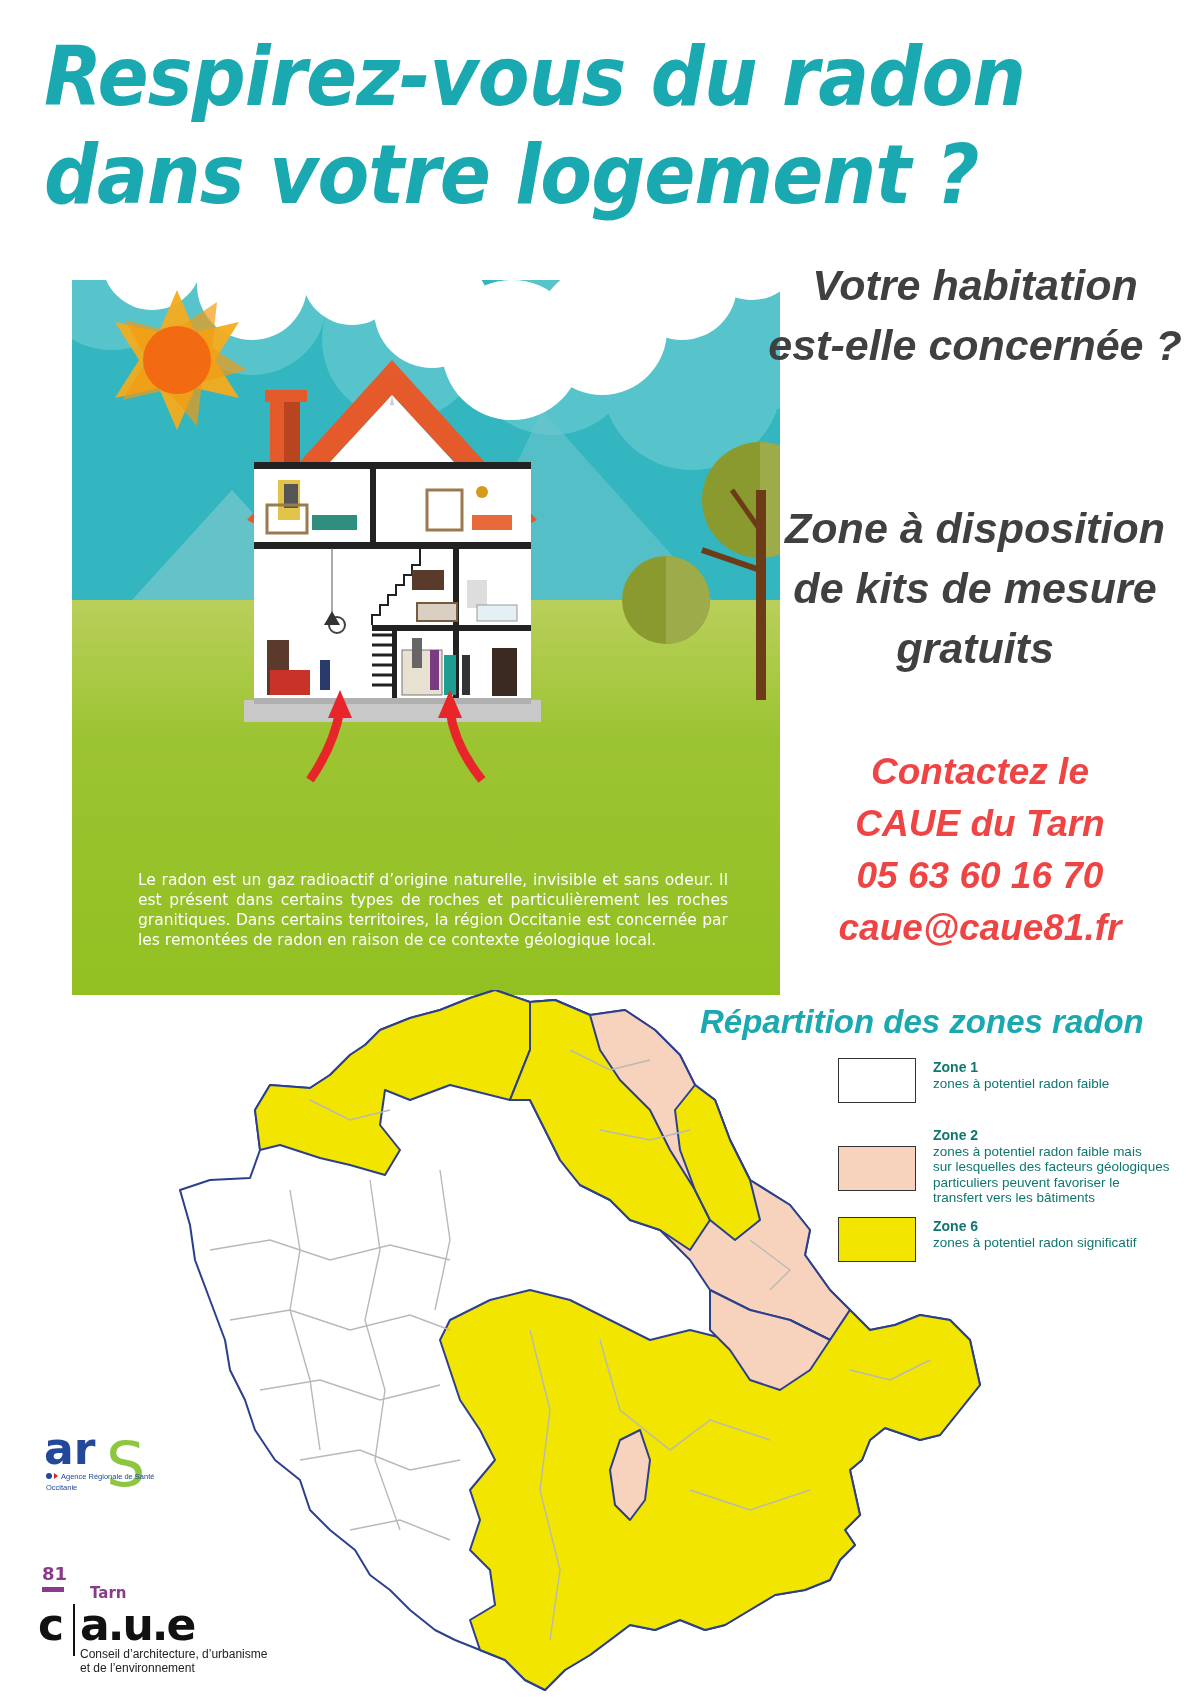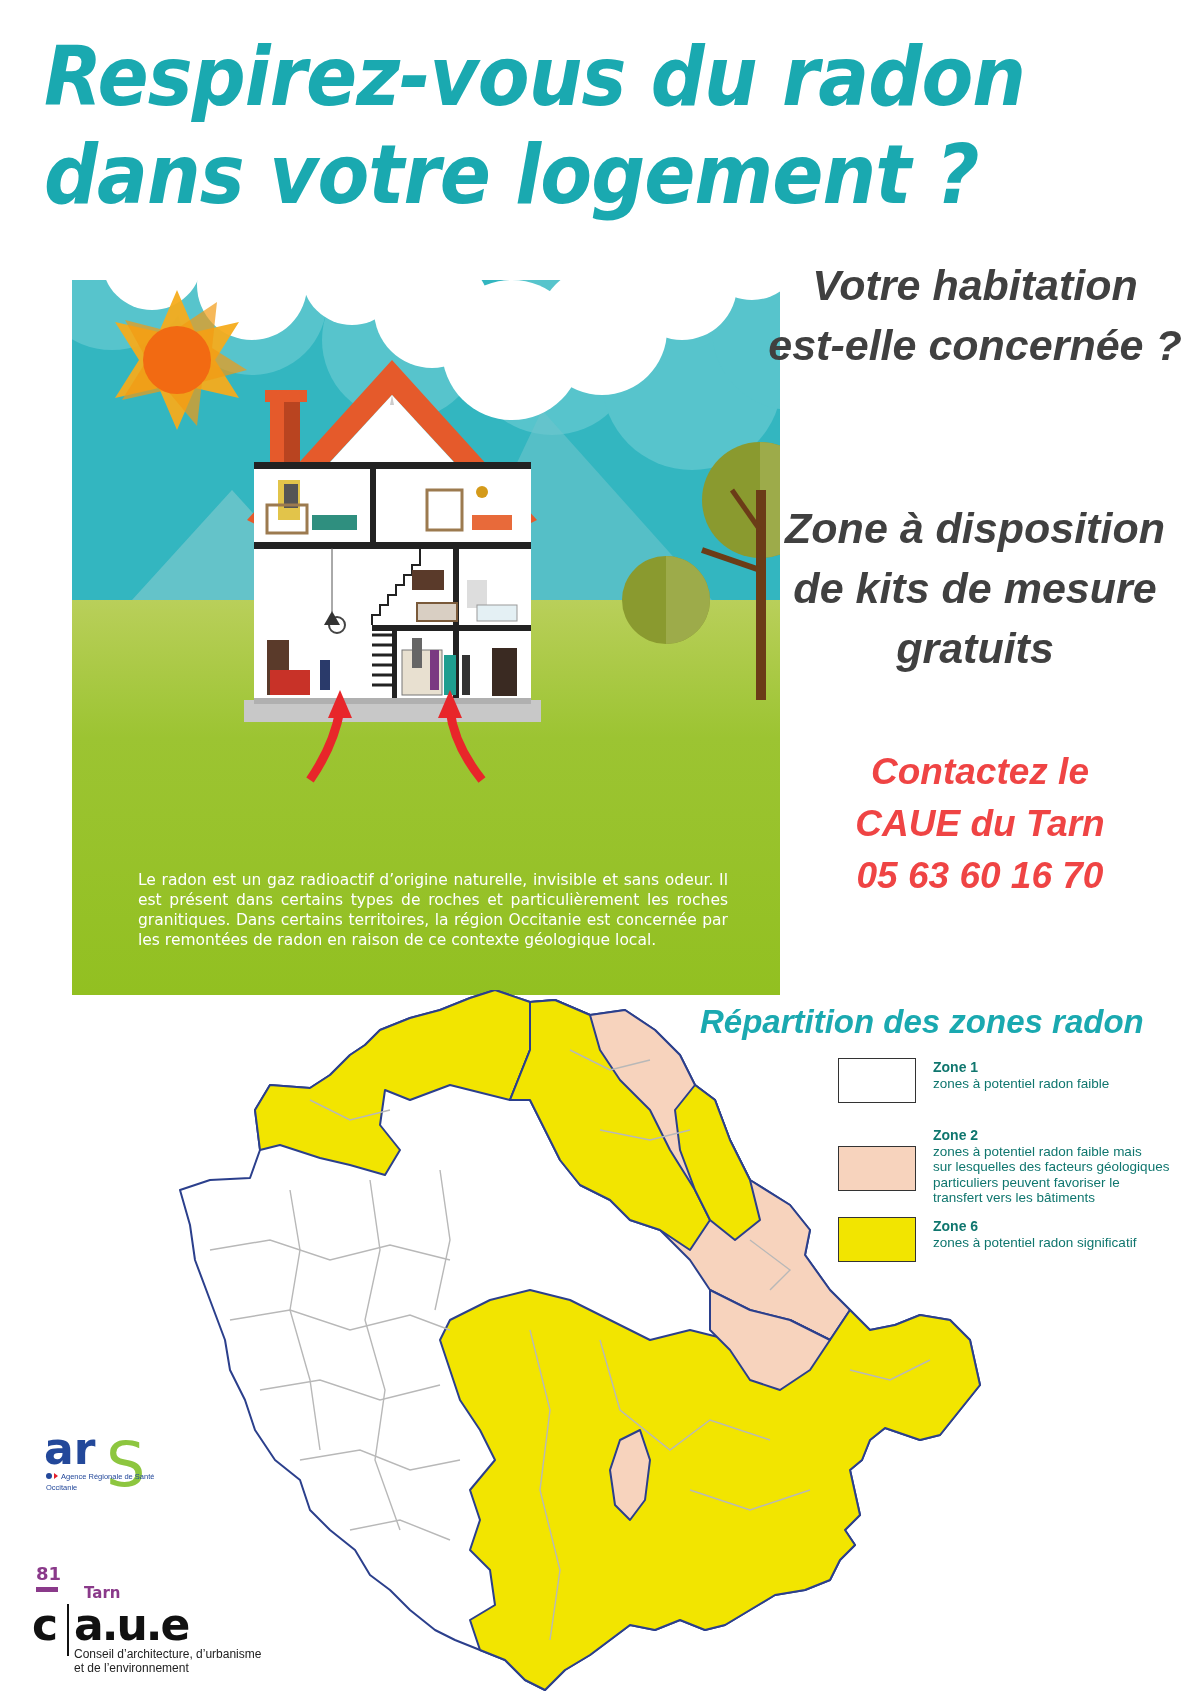--- a/index.html
+++ b/index.html
@@ -12,21 +12,21 @@
   .callout { position: absolute; text-align: center; font-family: "Liberation Sans", sans-serif; font-style: italic; font-weight: bold; }
   .red { color: #404040; font-size: 43px; line-height: 60px; }
   .orange { color: #ef4444; font-size: 37px; line-height: 52px; }
   .map-title { left: 700px; top: 1000px; width: 480px; color: #1aa9b0; font-family: "Liberation Sans", sans-serif; font-style: italic; font-weight: bold; font-size: 33px; line-height: 44px; text-align: left; white-space: nowrap; }
   .legend-item { position: absolute; left: 838px; }
   .swatch { position: absolute; left: 0; width: 76px; border: 1.5px solid #333; }
   .leg-text { position: absolute; left: 95px; font-family: "Liberation Sans", sans-serif; font-size: 13.5px; line-height: 15.5px; color: #0f766e; white-space: nowrap; }
   .leg-title { font-weight: bold; font-size: 14px; }
   .map { left: 150px; top: 990px; }
   .ars { left: 44px; top: 1426px; width: 120px; height: 75px; }
-  .caue { left: 32px; top: 1560px; width: 280px; height: 120px; }
+  .caue { left: 38px; top: 1560px; width: 280px; height: 120px; }
 </style>
 </head>
 <body>
 
 <div class="abs title">
   <div>Respirez-vous du radon</div>
   <div>dans votre logement ?</div>
 </div>
 
 <div class="abs illus">
@@ -154,20 +154,21 @@
 <div class="callout red" style="left:760px; top:498px; width:430px;">
   <div>Zone à disposition</div>
   <div>de kits de mesure</div>
   <div>gratuits</div>
 </div>
 
 <div class="callout orange" style="left:780px; top:746px; width:400px;">
   <div>Contactez le</div>
   <div>CAUE du Tarn</div>
   <div>05 63 60 16 70</div>
+  <div>caue@caue81.fr</div>
 </div>
 
 <div class="abs map-title">Répartition des zones radon</div>
 
 <div class="legend-item" style="top:1058px;">
   <div class="swatch" style="height:43px; background:#ffffff;"></div>
   <div class="leg-text" style="top:2px;">
     <div class="leg-title">Zone 1</div>
     <div>zones à potentiel radon faible</div>
   </div>

